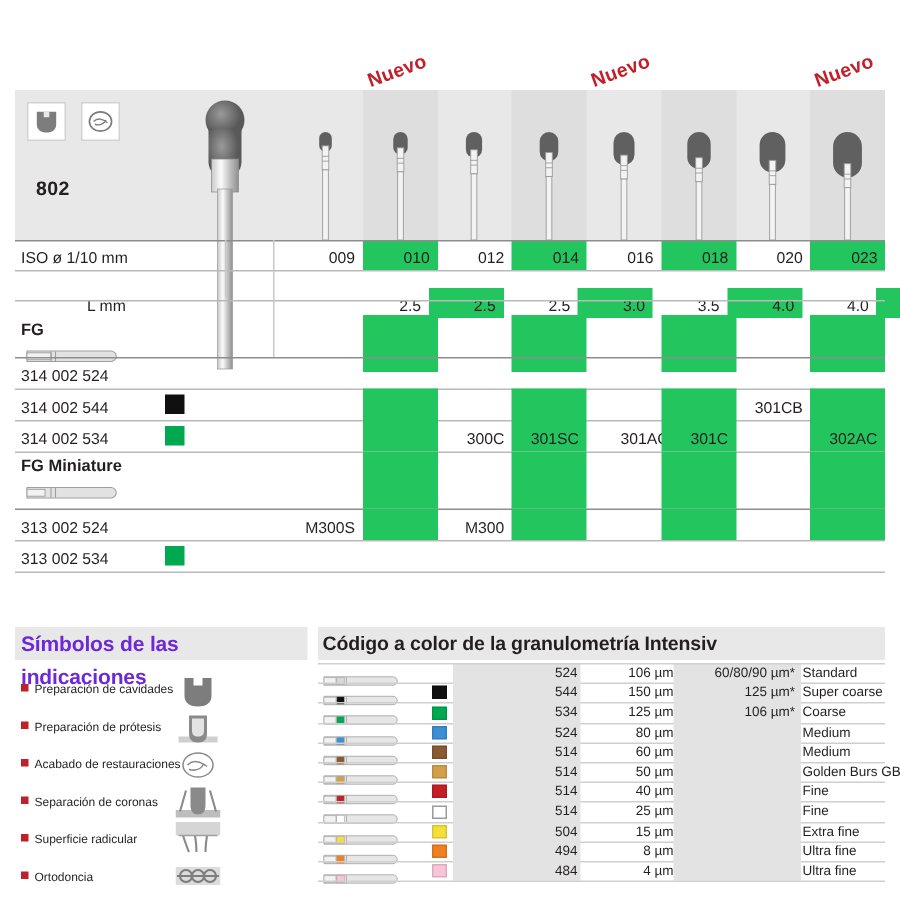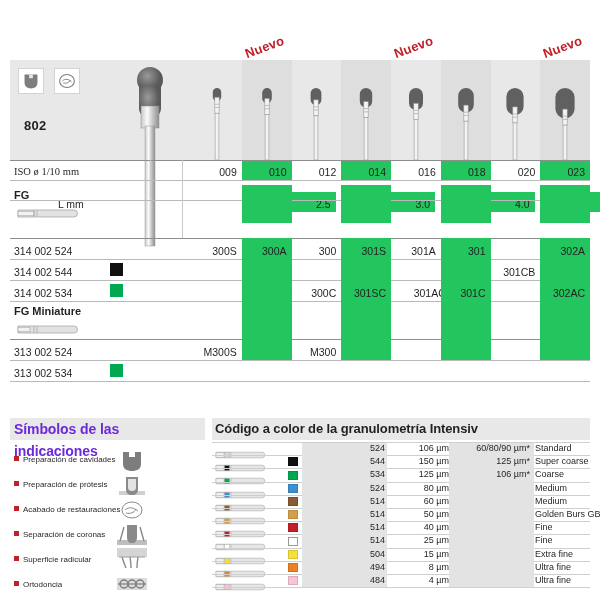--- a/index.html
+++ b/index.html
@@ -208,21 +208,21 @@
           <rect x="10.8" y="27.12" width="4.4" height="16" fill="#f3f3f3" stroke="#9a9a9a" stroke-width=".6"></rect>
           <line x1="10.8" x2="15.2" y1="34.120000000000005" y2="34.120000000000005" stroke="#9a9a9a" stroke-width=".6"></line>
           <line x1="10.8" x2="15.2" y1="37.32000000000001" y2="37.32000000000001" stroke="#9a9a9a" stroke-width=".6"></line>
           <rect x="11.1" y="43.120000000000005" width="3.8" height="34.879999999999995" fill="#f3f3f3" stroke="#9a9a9a" stroke-width=".6"></rect>
         </svg>
       </div>
     </div>
 
   <div class="tbl" id="main-table" style="top: 0px;">
       <div class="trow" style="top: 160px; height: 20px;">
-        <div class="tlabel" style="top: 7px; font-family: Liberation Serif, serif;">ISO ø 1/10 mm</div>
+        <div class="tlabel" style="top: 7px;">ISO ø 1/10 mm</div>
         <div class="cellgrid">
           <div class="cell" style="left: 0px;">
             <span style="top: 7px;">009</span>
           </div>
           <div class="cell alt" style="left: 49.75px;">
             <span style="top: 7px;">010</span>
           </div>
           <div class="cell" style="left: 99.5px;">
             <span style="top: 7px;">012</span>
           </div>
@@ -267,21 +267,21 @@
           </div>
           <div class="cell" style="left: 298.5px;">
             <span style="top: 7px;">4.0</span>
           </div>
           <div class="cell alt" style="left: 348.25px;">
             <span style="top: 7px;">4.5</span>
           </div>
         </div>
       </div>
       <div class="hline" style="top: 200px;"></div>
-      <div class="trow" style="top: 185px; height: 38px; text-align: center;">
+      <div class="trow" style="top: 210px; height: 38px; text-align: center;">
         <div class="tlabel bold" style="top: 5px;">FG</div>
         <div style="position: absolute; left: 4px; top: 20px; width: 100px; height: 11px;"><svg width="100" height="11" viewBox="0 0 100 11">
             <path d="M4,2 H60 a3.5,3.5 0 0 1 0,7 H4 z" fill="#e2e2e2" stroke="#9d9d9d" stroke-width=".7"></path>
             <rect x="4" y="3.2" width="16" height="4.6" fill="#f2f2f2" stroke="#9d9d9d" stroke-width=".6"></rect>
             <line x1="20" x2="20" y1="2.4" y2="8.6" stroke="#9d9d9d" stroke-width=".7"></line>
             <line x1="23" x2="23" y1="2.4" y2="8.6" stroke="#9d9d9d" stroke-width=".7"></line>
           </svg></div>
         <div class="cellgrid">
           <div class="cell" style="left: 0px;">
             <span style="top: 16px;"></span>
@@ -305,46 +305,20 @@
             <span style="top: 16px;"></span>
           </div>
           <div class="cell alt" style="left: 348.25px;">
             <span style="top: 16px;"></span>
           </div>
         </div>
       </div>
       <div class="hline thick" style="top: 238px;"></div>
       <div class="trow" style="top: 238px; height: 21px;">
         <div class="tlabel" style="top: 7.5px;">314 002 524</div>
-        <div class="cellgrid">
-          <div class="cell" style="left: 0px;">
-            <span style="top: 7.5px;">300S</span>
-          </div>
-          <div class="cell alt" style="left: 49.75px;">
-            <span style="top: 7.5px;">300A</span>
-          </div>
-          <div class="cell" style="left: 99.5px;">
-            <span style="top: 7.5px;">300</span>
-          </div>
-          <div class="cell alt" style="left: 149.25px;">
-            <span style="top: 7.5px;">301S</span>
-          </div>
-          <div class="cell" style="left: 199px;">
-            <span style="top: 7.5px;">301A</span>
-          </div>
-          <div class="cell alt" style="left: 248.75px;">
-            <span style="top: 7.5px;">301</span>
-          </div>
-          <div class="cell" style="left: 298.5px;">
-            <span style="top: 7.5px;"></span>
-          </div>
-          <div class="cell alt" style="left: 348.25px;">
-            <span style="top: 7.5px;">302A</span>
-          </div>
-        </div>
       </div>
       <div class="hline" style="top: 259px;"></div>
       <div class="trow" style="top: 259px; height: 21px;">
         <div class="tlabel" style="top: 7.5px;">314 002 544</div>
         <div class="swatch" style="background: rgb(16, 16, 16); left: 100px; top: 4px;"></div>
         <div class="cellgrid">
           <div class="cell" style="left: 0px;">
             <span style="top: 7.5px;"></span>
           </div>
           <div class="cell alt" style="left: 49.75px;">

